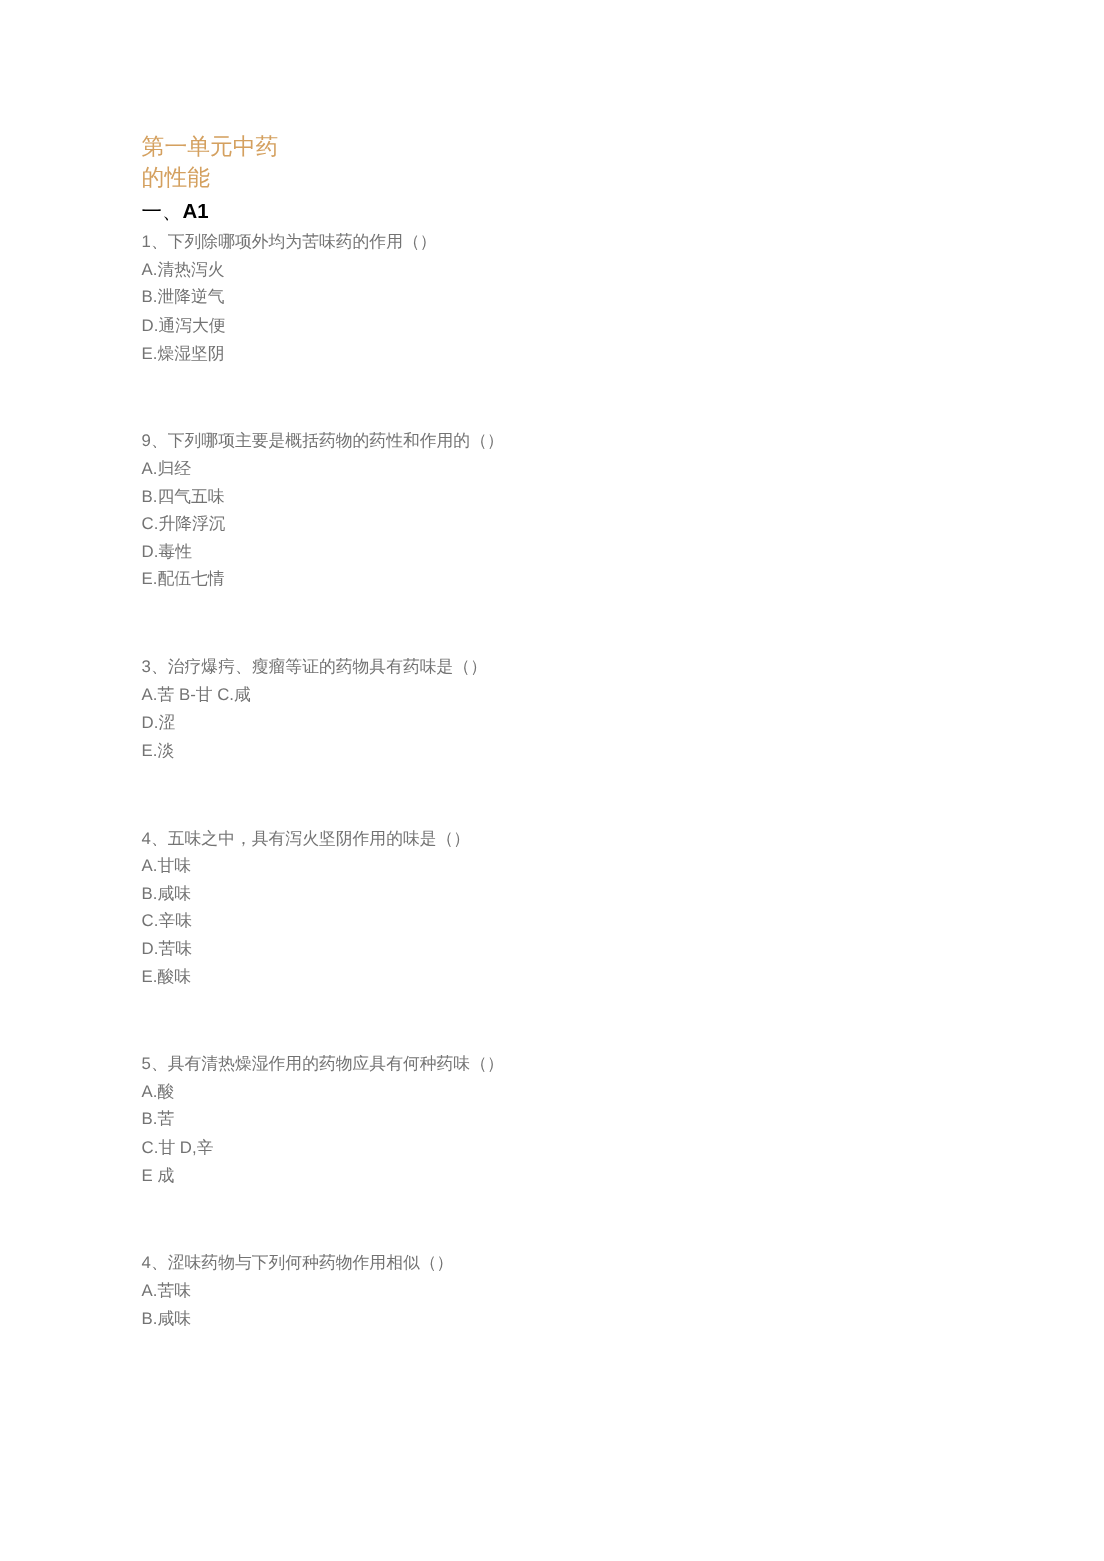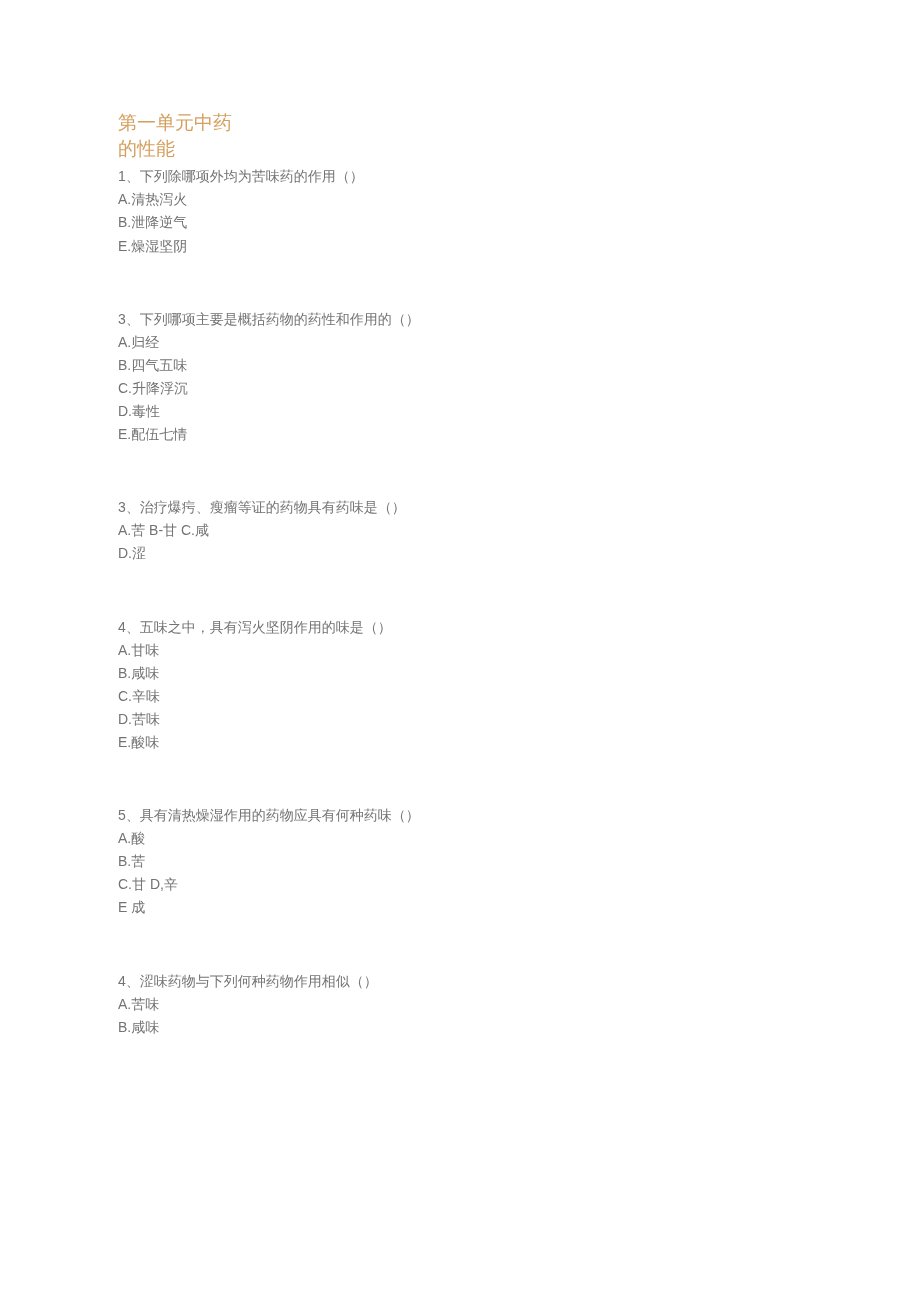--- a/index.html
+++ b/index.html
@@ -42,41 +42,46 @@
 </head>
 <body>
 
 <div class="page">
 
   <div class="title">
     <span>第一单元中药</span><br>
     <span>的性能</span>
   </div>
 
+  <div class="section-head">
+    <span>一、</span><span class="bold">A1</span>
+  </div>
 
   <div class="question">
     <div class="qline">1、下列除哪项外均为苦味药的作用（）</div>
     <div class="qline">A.清热泻火</div>
     <div class="qline">B.泄降逆气</div>
+    <div class="qline">D.通泻大便</div>
     <div class="qline">E.燥湿坚阴</div>
   </div>
 
   <div class="question">
-    <div class="qline">3、下列哪项主要是概括药物的药性和作用的（）</div>
+    <div class="qline">9、下列哪项主要是概括药物的药性和作用的（）</div>
     <div class="qline">A.归经</div>
     <div class="qline">B.四气五味</div>
     <div class="qline">C.升降浮沉</div>
     <div class="qline">D.毒性</div>
     <div class="qline">E.配伍七情</div>
   </div>
 
   <div class="question">
     <div class="qline">3、治疗爆疞、瘦瘤等证的药物具有药味是（）</div>
     <div class="qline">A.苦 B-甘 C.咸</div>
     <div class="qline">D.涩</div>
+    <div class="qline">E.淡</div>
   </div>
 
   <div class="question">
     <div class="qline">4、五味之中，具有泻火坚阴作用的味是（）</div>
     <div class="qline">A.甘味</div>
     <div class="qline">B.咸味</div>
     <div class="qline">C.辛味</div>
     <div class="qline">D.苦味</div>
     <div class="qline">E.酸味</div>
   </div>

